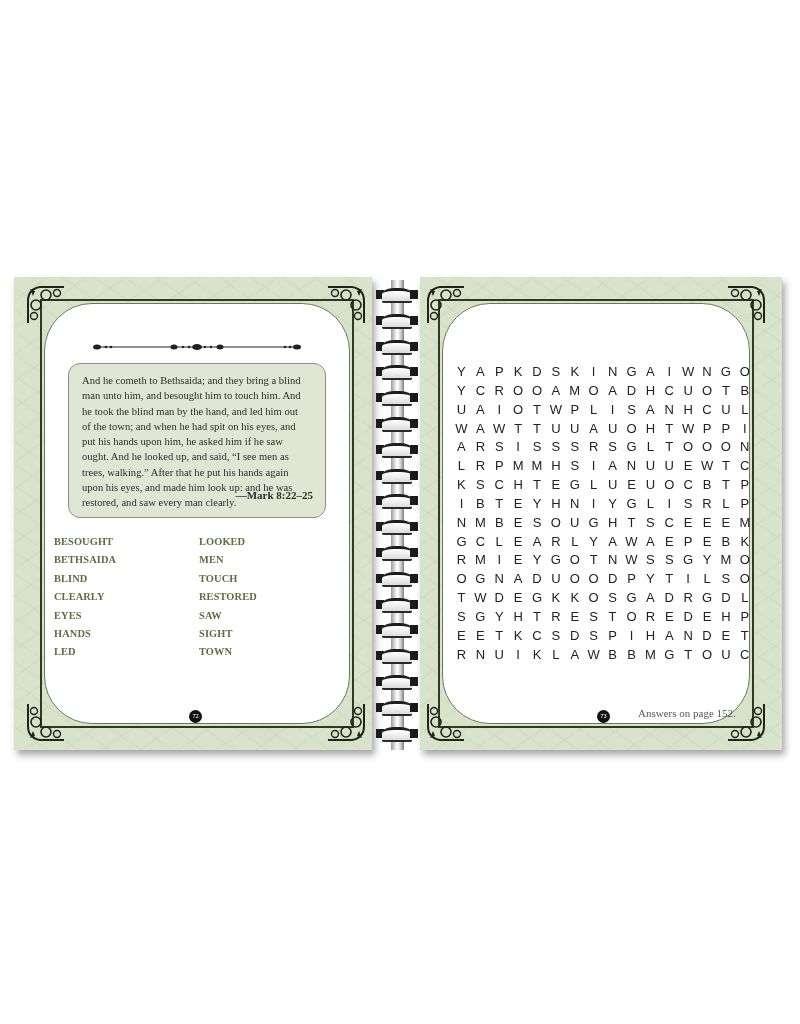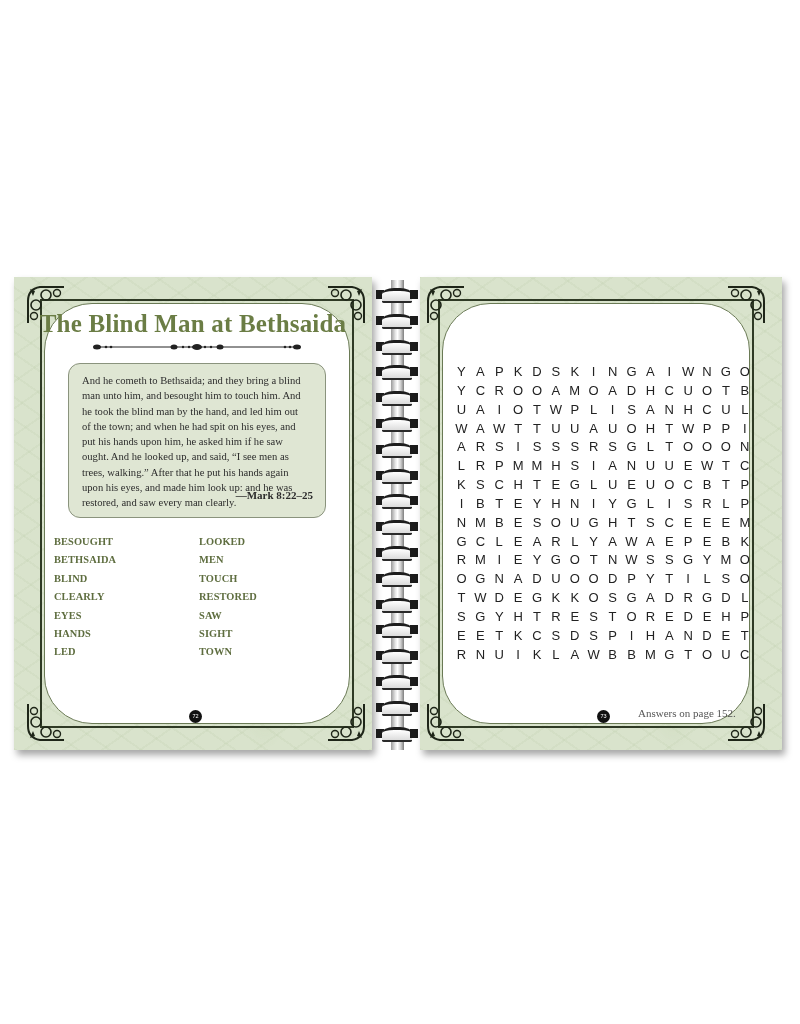--- a/index.html
+++ b/index.html
@@ -98,21 +98,20 @@
       <svg viewBox="0 0 44 44">
           <path d="M4 40 V18 Q4 6 16 4 H40" fill="none" stroke="currentColor" stroke-width="2"></path>
           <circle cx="22" cy="12" r="5" fill="none" stroke="currentColor" stroke-width="1.6"></circle>
           <circle cx="12" cy="22" r="5" fill="none" stroke="currentColor" stroke-width="1.6"></circle>
           <circle cx="33" cy="10" r="3.5" fill="none" stroke="currentColor" stroke-width="1.4"></circle>
           <circle cx="10" cy="33" r="3.5" fill="none" stroke="currentColor" stroke-width="1.4"></circle>
           <path d="M6 6 l5 2 l-2 5 z" fill="currentColor"></path>
         </svg>
     </div>
 
-    <div class="title">The Blind Man at Bethsaida</div>
 
     <svg class="divider" viewBox="0 0 210 8">
       <line x1="4" y1="4" x2="206" y2="4" stroke="#222" stroke-width="1"></line>
       <ellipse cx="5" cy="4" rx="4" ry="2.5" fill="#222"></ellipse>
       <circle cx="14" cy="4" r="1.3" fill="#222"></circle>
         <circle cx="19" cy="4" r="1.3" fill="#222"></circle>
       <ellipse cx="82" cy="4" rx="3.5" ry="2.5" fill="#222"></ellipse>
       <circle cx="91" cy="4" r="1.2" fill="#222"></circle>
         <circle cx="97" cy="4" r="1.2" fill="#222"></circle>
       <ellipse cx="105" cy="4" rx="5" ry="3" fill="#222"></ellipse>

